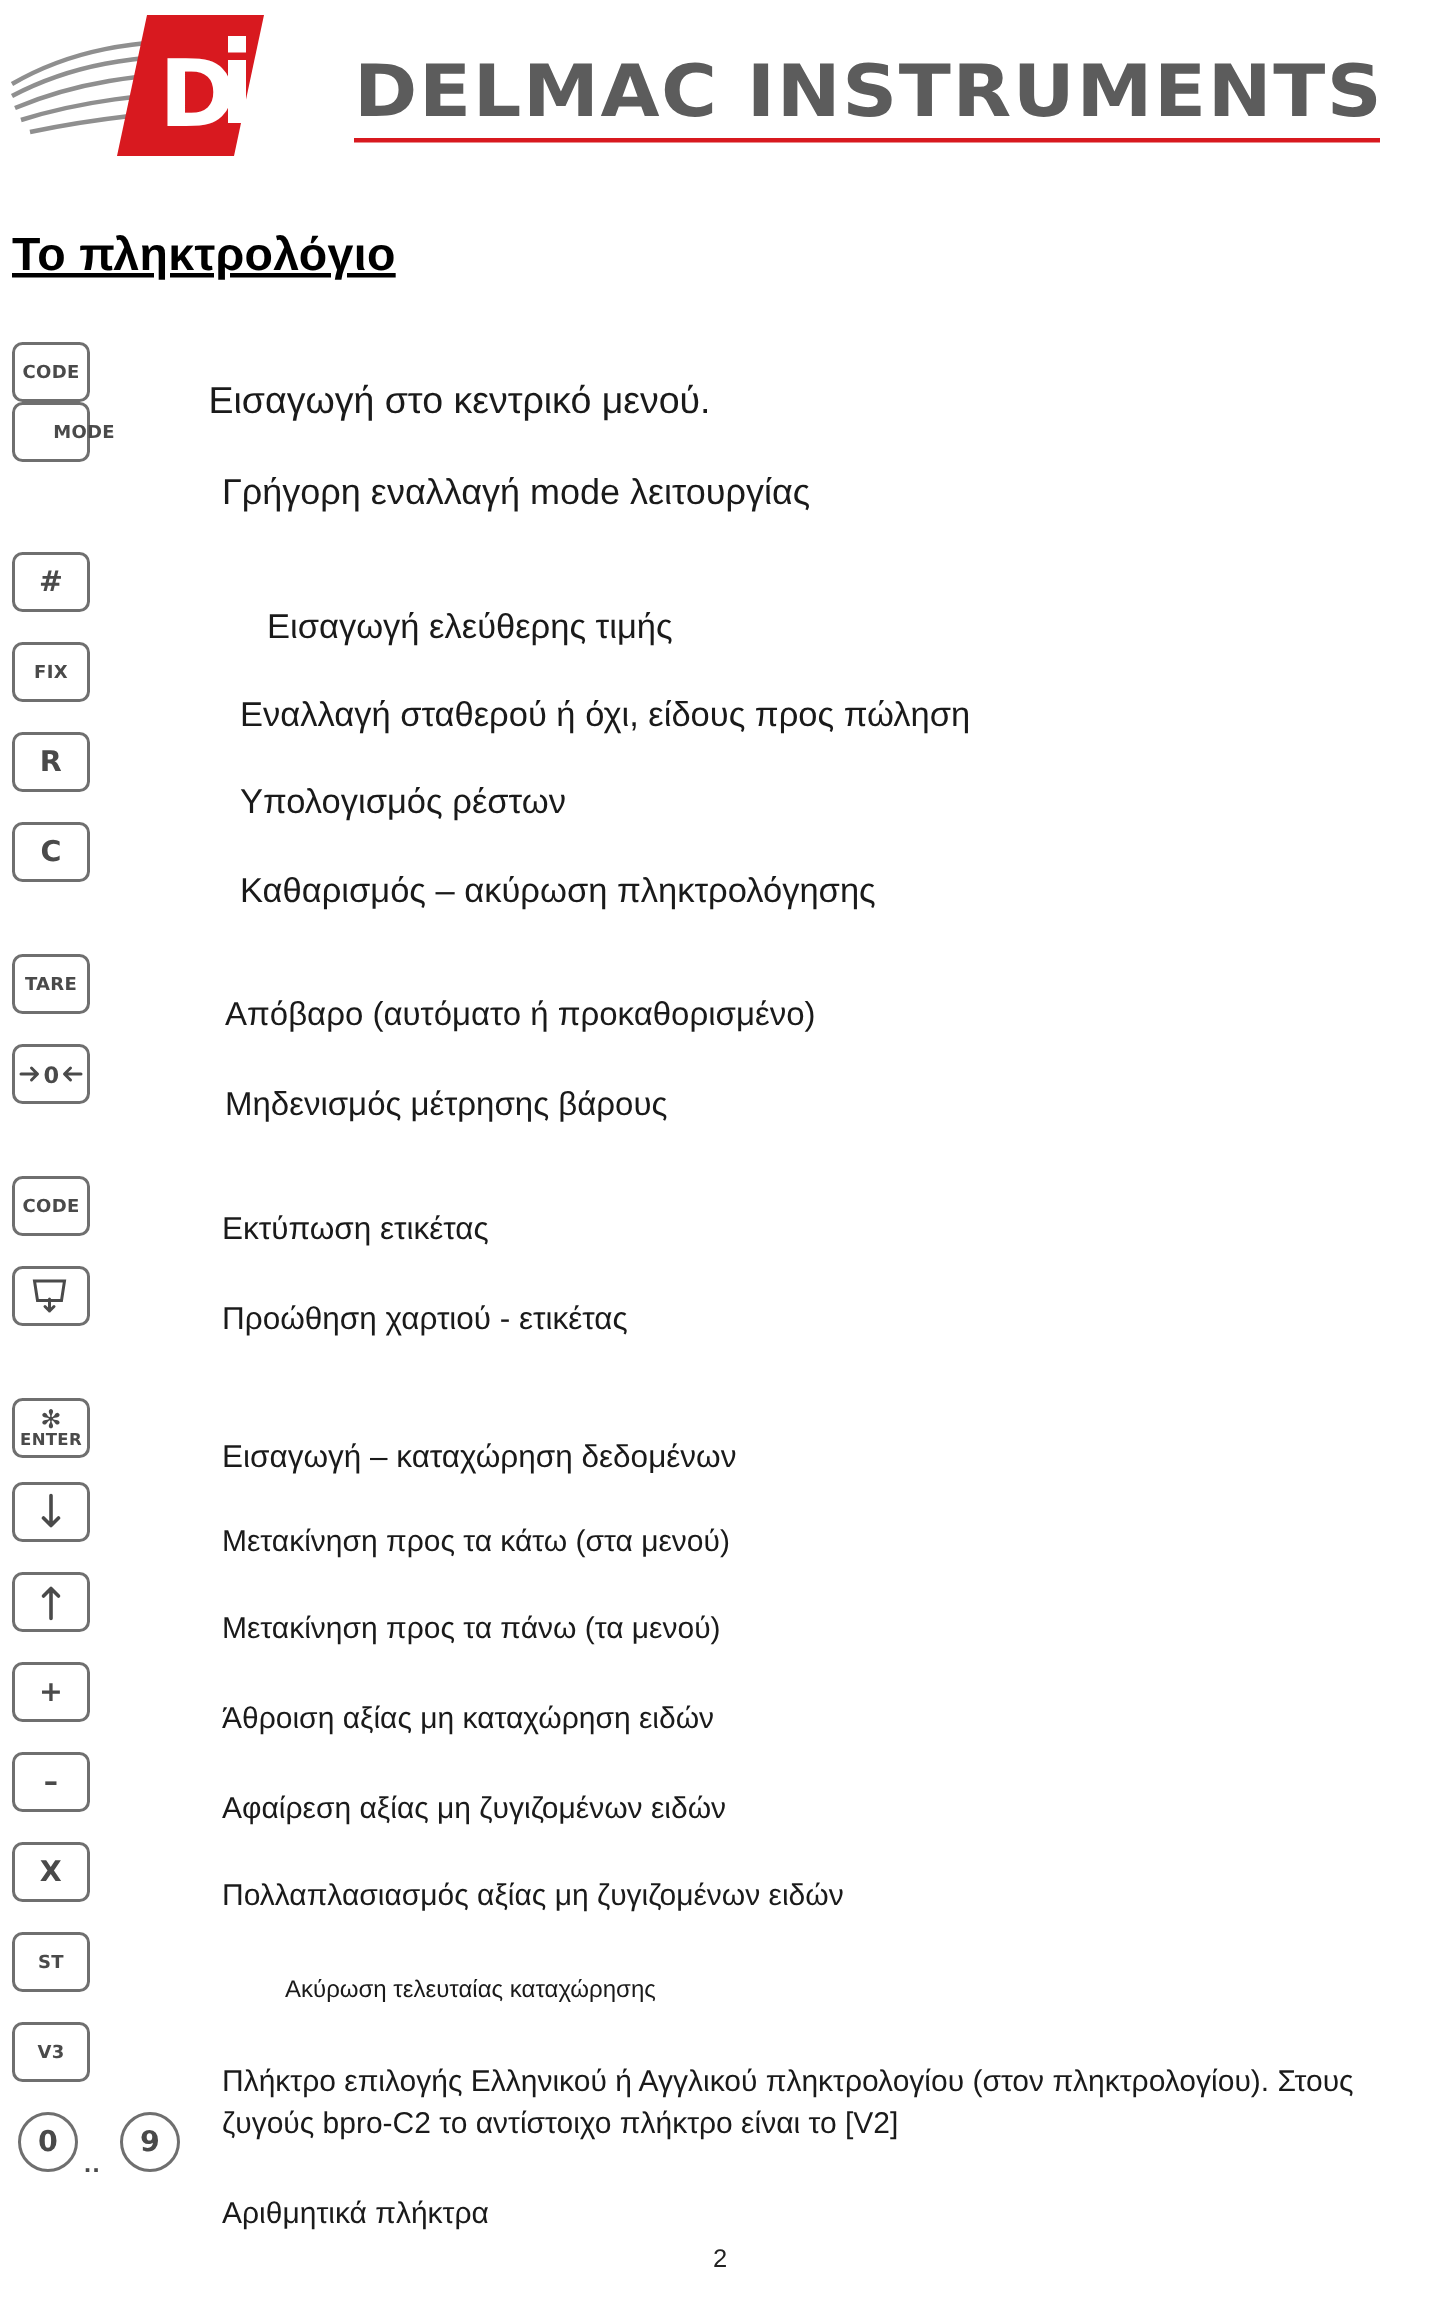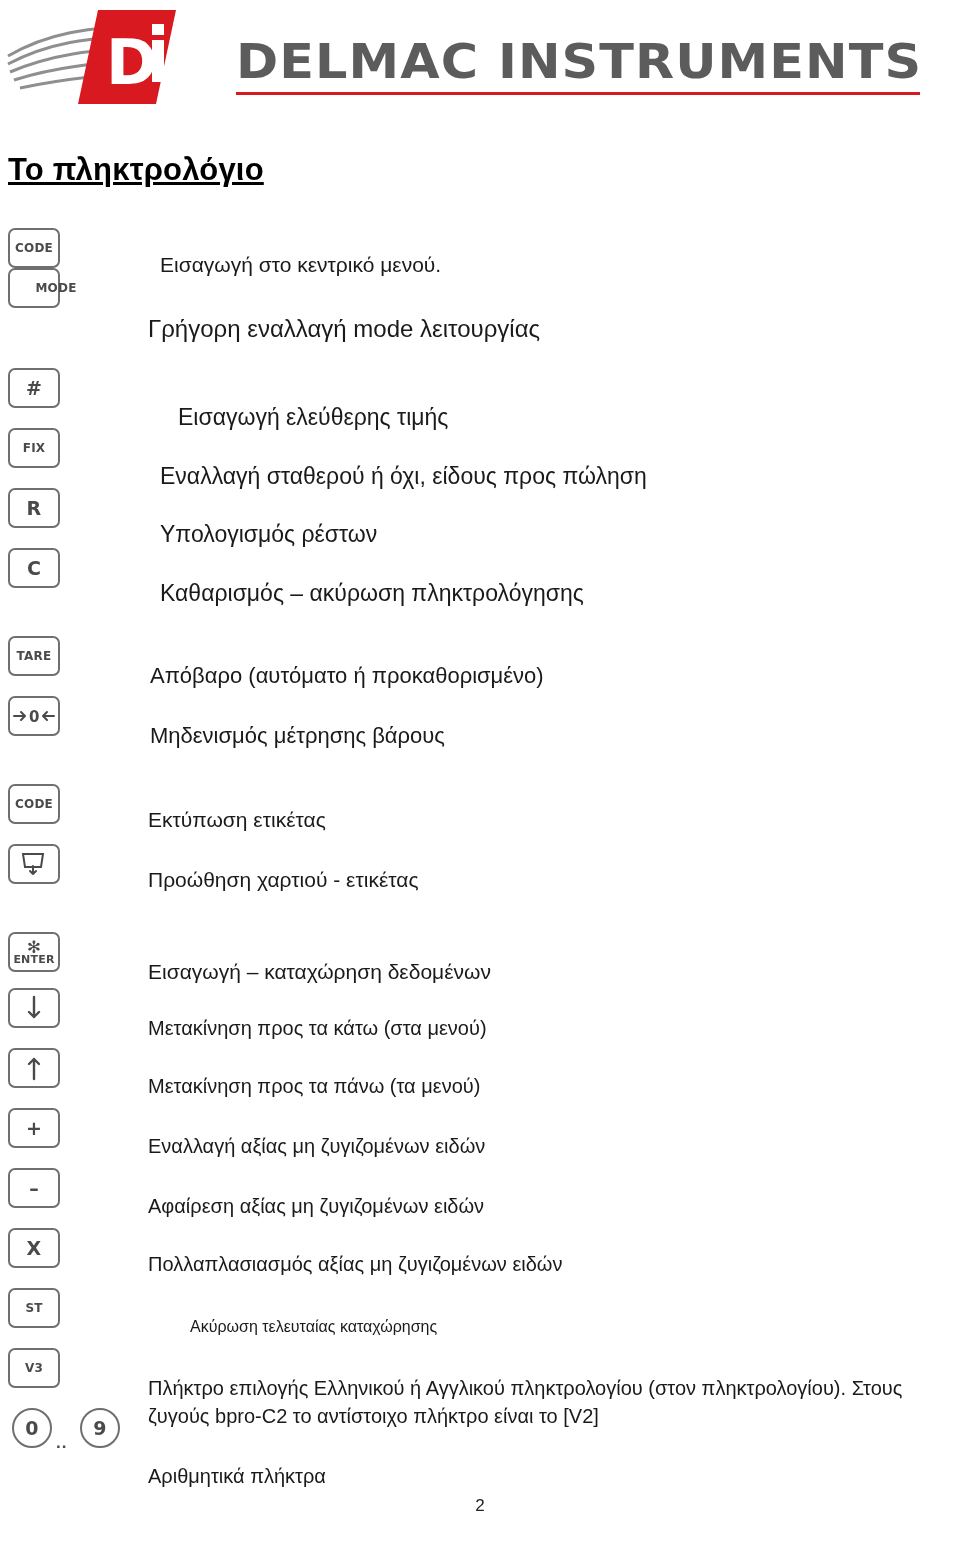--- a/index.html
+++ b/index.html
@@ -135,22 +135,22 @@
     position: absolute;
     font-size: 17px;
     font-weight: bold;
     color: #4a4a4a;
     letter-spacing: 1px;
   }
 
   
   .desc {
     position: absolute;
-    left: 160px;
-    font-size: 21px;
+    left: 139px;
+    font-size: 25px;
     color: #1a1a1a;
     white-space: nowrap;
   }
   .desc.wrap {
     white-space: normal;
     width: 800px;
     line-height: 1.38;
   }
 
   .page-number {
@@ -287,20 +287,20 @@
 
 <div class="desc" style="top:663px; left:150px; font-size:22px;">Απόβαρο (αυτόματο ή προκαθορισμένο)</div>
 <div class="desc" style="top:723px; left:150px; font-size:22px;">Μηδενισμός μέτρησης βάρους</div>
 
 <div class="desc" style="top:808px; left:148px; font-size:21px;">Εκτύπωση ετικέτας</div>
 <div class="desc" style="top:868px; left:148px; font-size:21px;">Προώθηση χαρτιού - ετικέτας</div>
 
 <div class="desc" style="top:960px; left:148px; font-size:21px;">Εισαγωγή – καταχώρηση δεδομένων</div>
 <div class="desc" style="top:1017px; left:148px; font-size:20px;">Μετακίνηση προς τα κάτω (στα μενού)</div>
 <div class="desc" style="top:1075px; left:148px; font-size:20px;">Μετακίνηση προς τα πάνω (τα μενού)</div>
-<div class="desc" style="top:1135px; left:148px; font-size:20px;">Εναλλαγή αξίας μη ζυγιζομένων ειδών</div>
+<div class="desc" style="top:1135px; left:148px; font-size:20px;">Άθροιση αξίας μη καταχώρηση ειδών</div>
 <div class="desc" style="top:1195px; left:148px; font-size:20px;">Αφαίρεση αξίας μη ζυγιζομένων ειδών</div>
 <div class="desc" style="top:1253px; left:148px; font-size:20px;">Πολλαπλασιασμός αξίας μη ζυγιζομένων ειδών</div>
 <div class="desc" style="top:1318px; left:148px; font-size:16px;margin-left:42px;">Ακύρωση τελευταίας καταχώρησης</div>
 <div class="desc wrap" style="top:1375px; left:148px; font-size:20px; width:800px;">Πλήκτρο επιλογής Ελληνικού ή Αγγλικού πληκτρολογίου (στον πληκτρολογίου). Στους ζυγούς bpro-C2 το αντίστοιχο πλήκτρο είναι το [V2]</div>
 <div class="desc" style="top:1465px; left:148px; font-size:20px;">Αριθμητικά πλήκτρα</div>
 
 <div class="page-number">2</div>
 
 </body></html>

